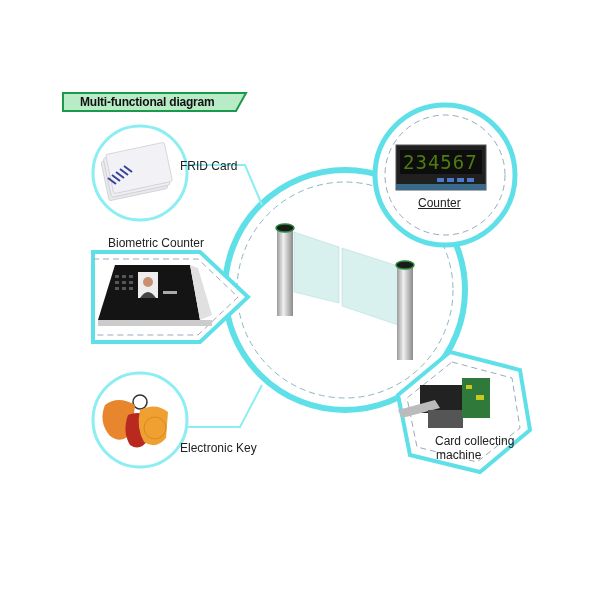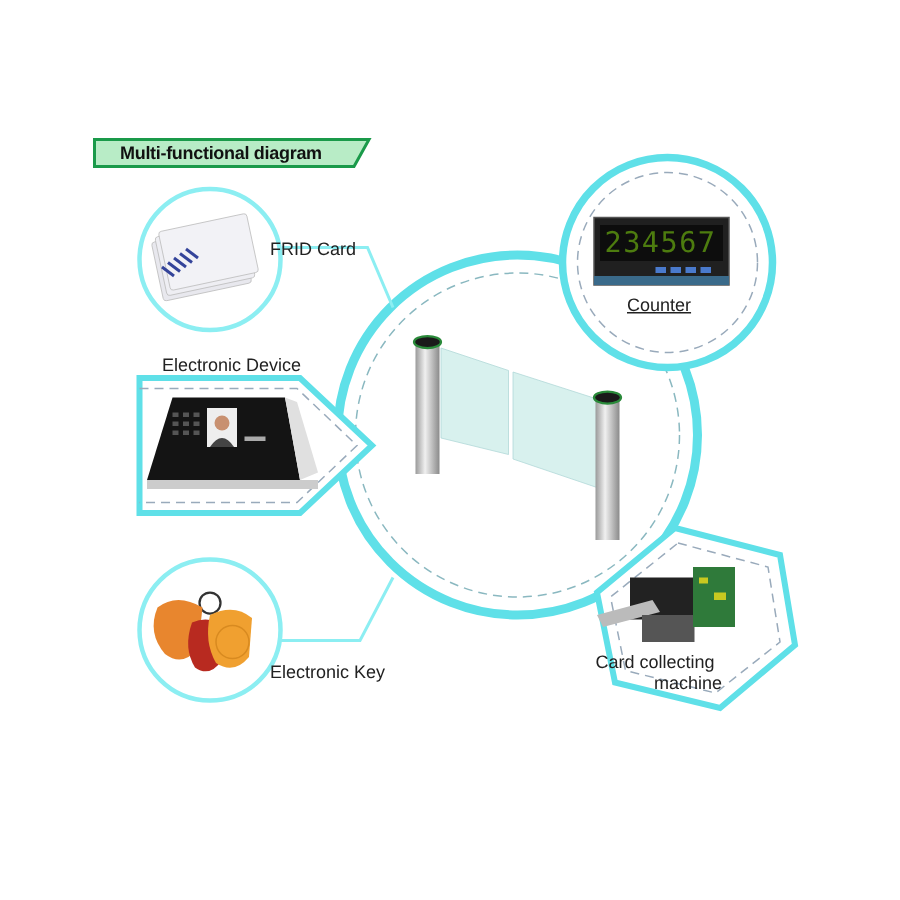--- a/index.html
+++ b/index.html
@@ -123,20 +123,20 @@
     <rect x="428" y="410" width="35" height="18" fill="#555"></rect>
     <rect x="462" y="378" width="28" height="40" fill="#2f7a3a"></rect>
     <rect x="466" y="385" width="6" height="4" fill="#c8c820"></rect>
     <rect x="476" y="395" width="8" height="5" fill="#c8c820"></rect>
   </g>
 </svg>
 
 <div class="abs banner-text">Multi-functional diagram</div>
 
 <div class="abs label" style="left:180px;top:159px;">FRID Card</div>
-<div class="abs label" style="left:108px;top:236px;">Electronic Device</div>
+<div class="abs label" style="left:108px;top:236px;">Biometric Counter</div>
 <div class="abs label" style="left:180px;top:425px;margin-top:16px;">Electronic Key</div>
 
 <div class="abs" style="left:403px;top:150px;width:78px;height:24px;line-height:24px;text-align:left;color:#4d7c0f;font-family:'DejaVu Sans Mono',monospace;font-size:19px;letter-spacing:1px;">234567</div>
 <div class="abs label" style="left:418px;top:196px;text-decoration:underline;">Counter</div>
 
-<div class="abs label" style="left:397px;top:434px;">Card collecting</div>
+<div class="abs label" style="left:435px;top:434px;">Card collecting</div>
 <div class="abs label" style="left:436px;top:448px;">machine</div>
 
 </body></html>

